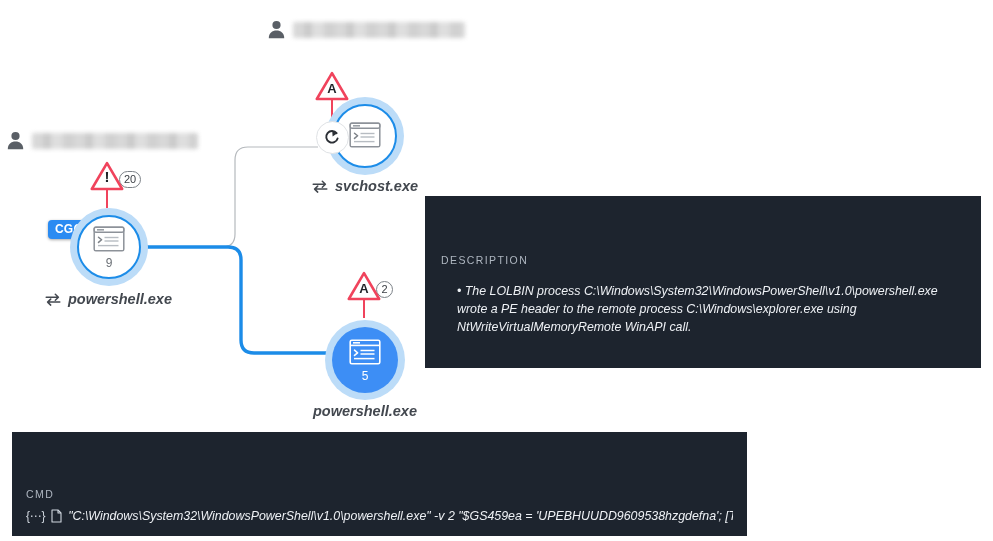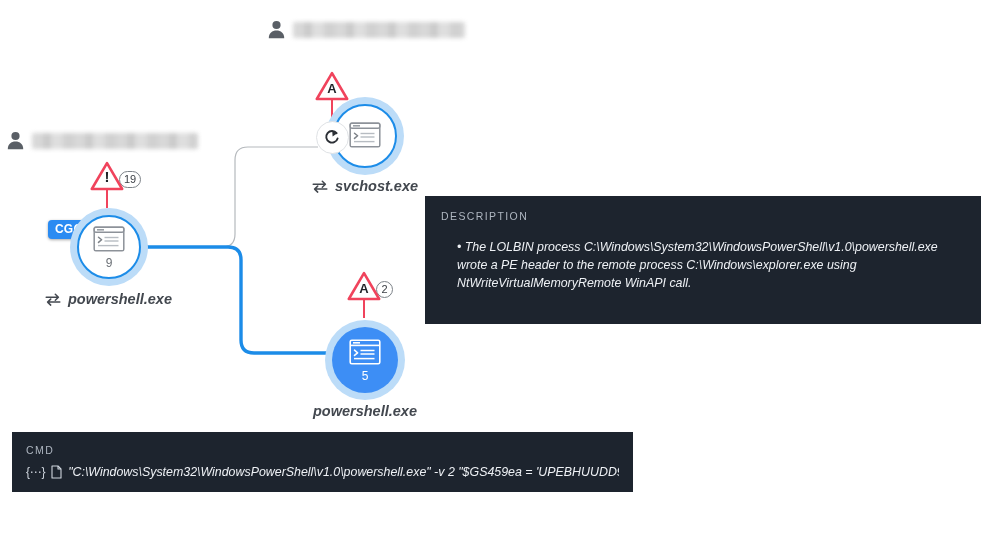--- a/index.html
+++ b/index.html
@@ -174,40 +174,41 @@
     background: #1d242e;
     color: #e7eaee;
     box-sizing: border-box;
   }
   .panel .panel-title {
     font-size: 10.5px;
     letter-spacing: 1.4px;
     color: #aeb6c0;
     font-weight: normal;
     margin-bottom: 9px;
+    margin-top: 44px;
   }
   .panel .bullet-line {
     font-style: italic;
     font-size: 12.4px;
     line-height: 18px;
     color: #eef1f5;
     margin: 16px;
   }
 
   #description-panel {
     left: 425px;
     top: 196px;
     width: 556px;
     padding: 14px 16px 16px 16px;
   }
 
   #cmd-panel {
     left: 12px;
     top: 432px;
-    width: 621px;
+    width: 735px;
     padding: 12px 14px 13px 14px;
   }
   #cmd-panel .cmd-row {
     display: flex;
     align-items: center;
     gap: 6px;
     font-style: italic;
     font-size: 12.4px;
     color: #eef1f5;
     white-space: nowrap;
@@ -257,21 +258,21 @@
     <span class="owner-redacted wide2"></span>
   </div>
 
   <div class="alert" style="left:90px; top:161px;">
     <span class="tri">
       <svg width="34" height="30" viewBox="0 0 34 30" xmlns="http://www.w3.org/2000/svg">
         <path d="M17 2.2 L32.2 28 L1.8 28 Z" fill="#ffffff" stroke="#f0435c" stroke-width="2.6" stroke-linejoin="round"></path>
       </svg>
       <span class="glyph bang">!</span>
     </span>
-    <span class="badge">19</span>
+    <span class="badge">20</span>
     <span class="stem" style="left:16px; top:29px; height:18px;"></span>
   </div>
 
   <div class="tag-cgo" style="left:48px; top:220px;">CGO</div>
 
   <div class="node unselected" style="left:70px; top:208px; width:78px; height:78px;">
     <span class="halo"></span>
     <span class="disc"></span>
     <span class="content">
       <span>

